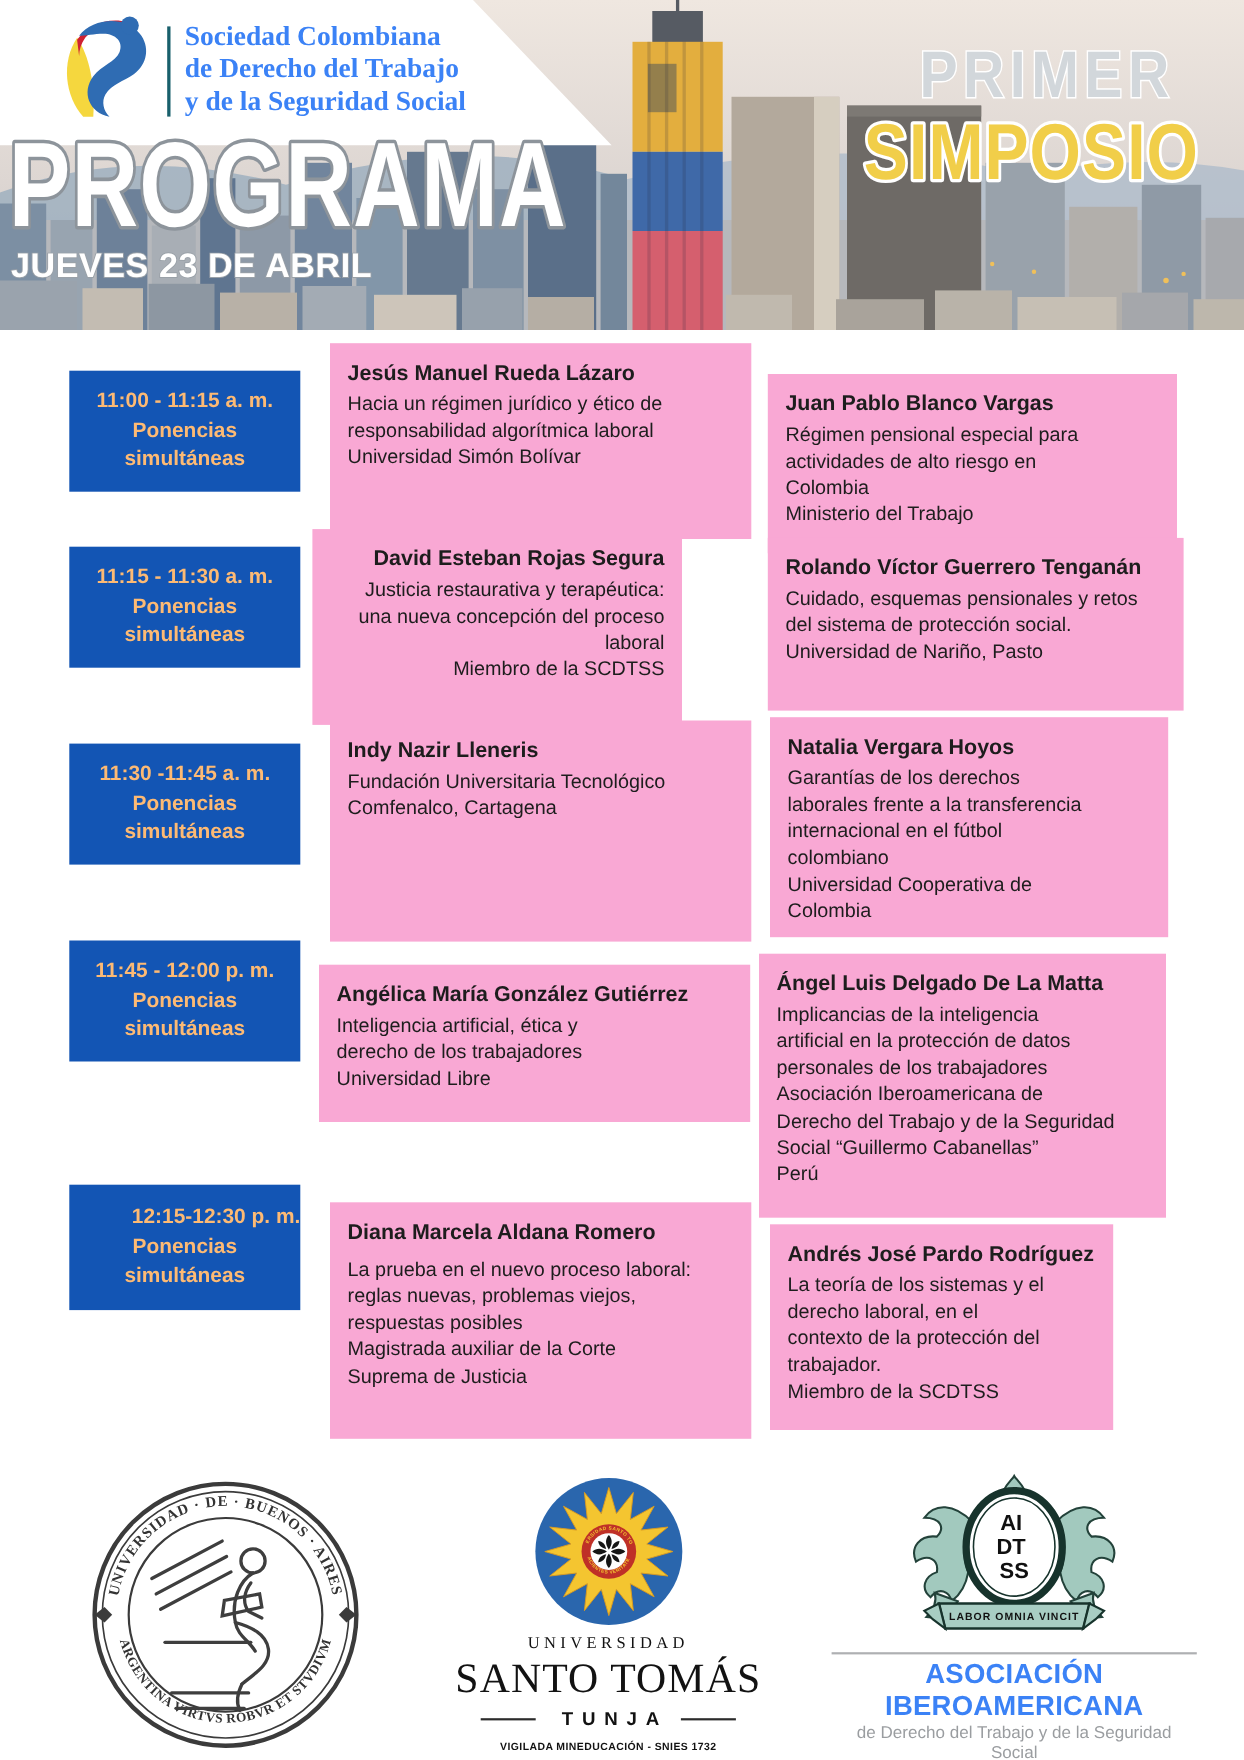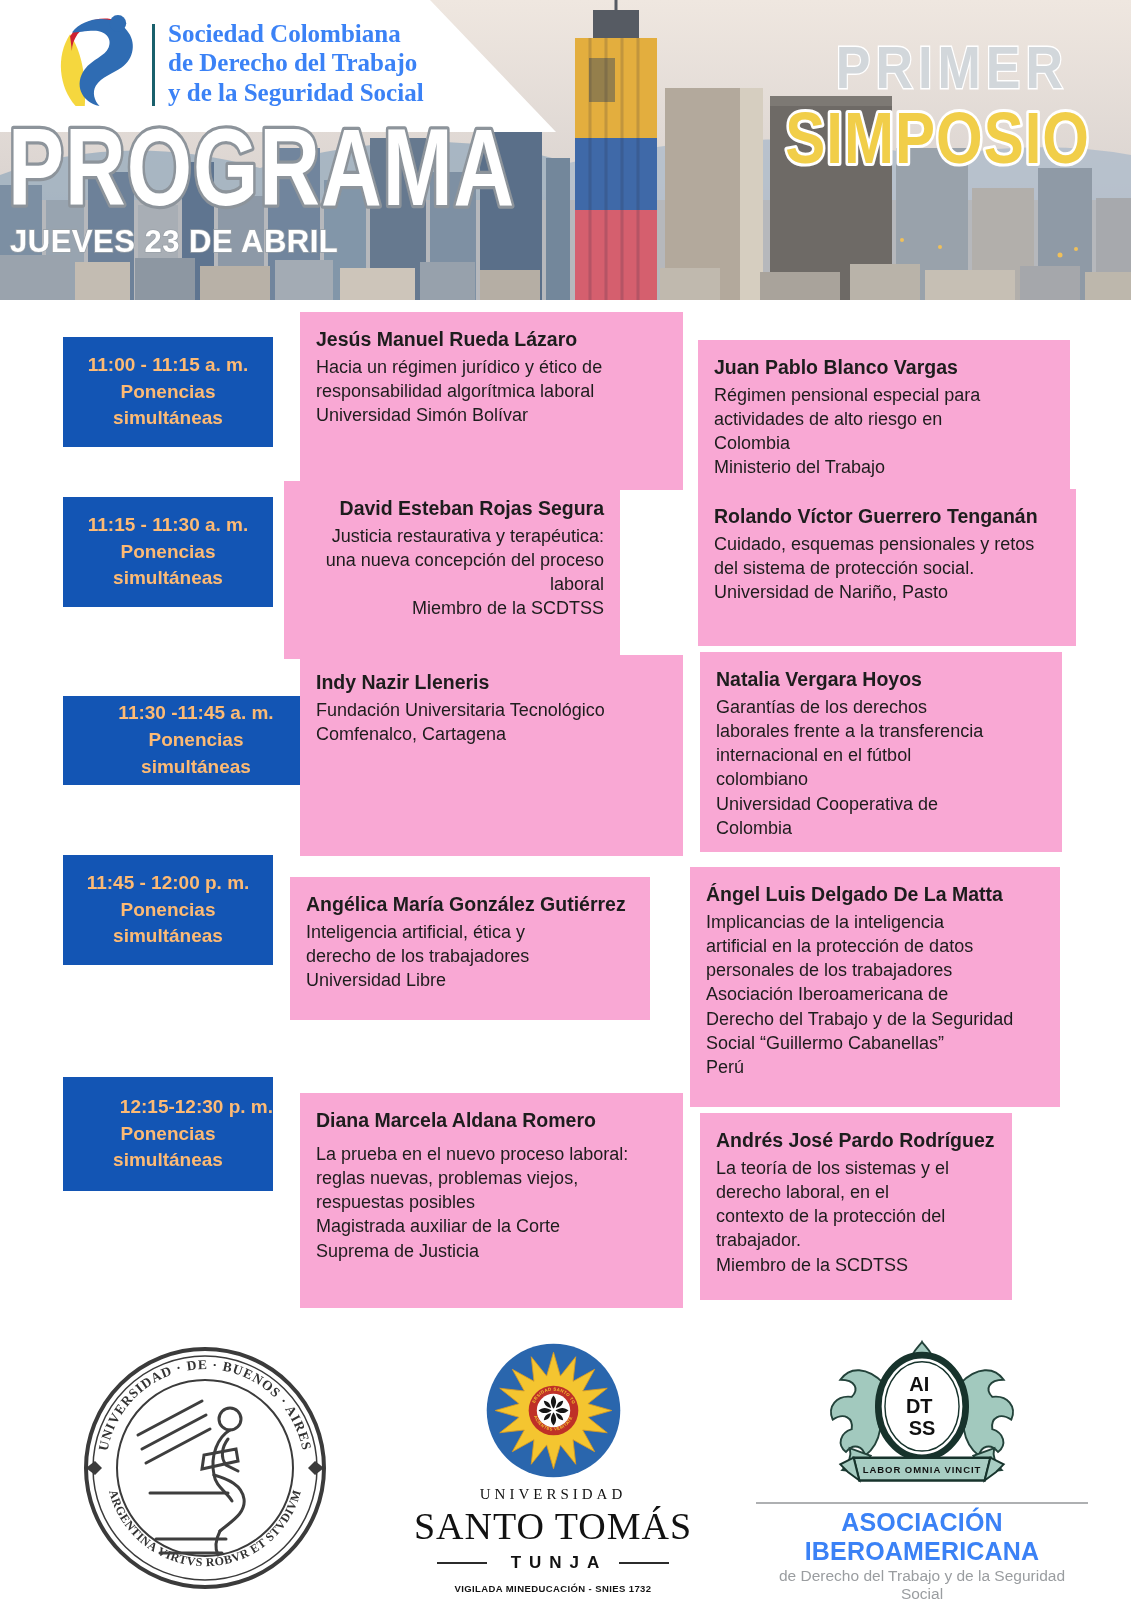--- a/index.html
+++ b/index.html
@@ -21,27 +21,27 @@
            display:flex;flex-direction:column;justify-content:center;text-align:center;line-height:1.42;}
   .tlabel{max-width:160px;margin:0 auto;}
   .card{position:absolute;background:#f9a8d4;padding:14px 16px;font-size:18px;line-height:1.34;
         box-sizing:border-box;}
   .speaker{font-weight:bold;font-size:19.5px;margin-bottom:3px;}
   .ttl,.aff{white-space:pre-line;}
   .gap .ttl{margin-top:9px;}
 
   .tb0{left:63px;top:337px;width:210px;height:110px;}
   .tb1{left:63px;top:497px;width:210px;height:110px;}
-  .tb2{left:63px;top:696px;width:210px;height:89px;padding-left:28px;}
+  .tb2{left:63px;top:676px;width:210px;height:110px;}
   .tb3{left:63px;top:855px;width:210px;height:110px;}
   .tb4{left:63px;top:1077px;width:210px;height:114px;align-items:flex-end;}
   .mc0{left:300px;top:312px;width:383px;height:178px;}
   .mc1{left:284px;top:481px;width:336px;height:178px;text-align:right;}
   .mc2{left:300px;top:655px;width:383px;height:201px;}
-  .mc3{left:290px;top:877px;width:360px;height:143px;}
+  .mc3{left:290px;top:877px;width:392px;height:143px;}
   .mc4{left:300px;top:1093px;width:383px;height:215px;}
   .rc0{left:698px;top:328px;width:372px;height:163px;margin-top:12px;}
   .rc1{left:698px;top:489px;width:378px;height:157px;}
   .rc2{left:700px;top:652px;width:362px;height:200px;}
   .rc3{left:690px;top:867px;width:370px;height:240px;}
   .rc4{left:700px;top:1113px;width:312px;height:187px;}
 
   
   .uba{position:absolute;left:80px;top:1343px;width:250px;height:250px;}
   .ust{position:absolute;left:403px;top:1342px;width:300px;text-align:center;color:#121212;}

